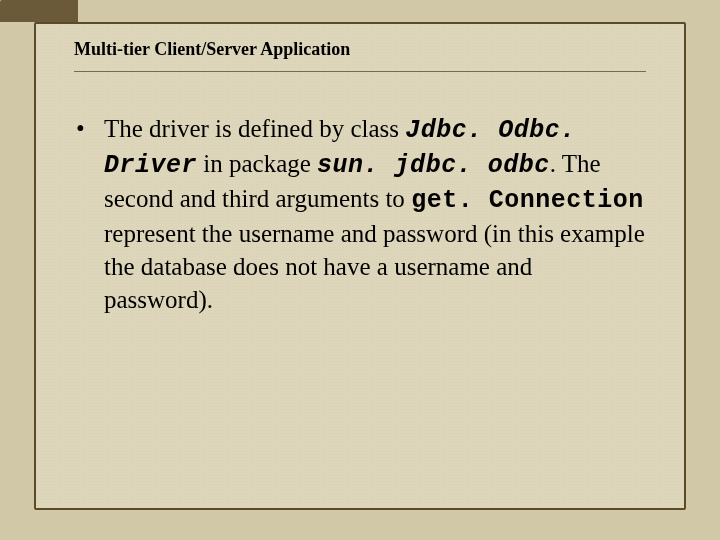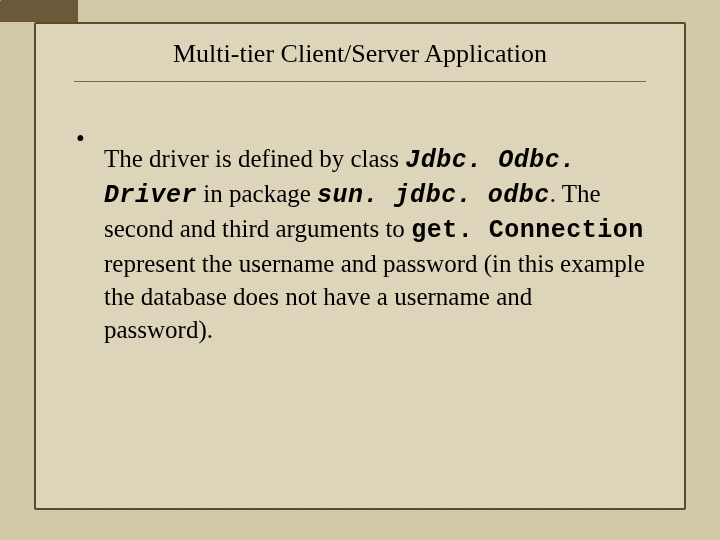--- a/index.html
+++ b/index.html
@@ -38,24 +38,23 @@
   .tab {
     position: absolute;
     top: 0;
     left: 0;
     width: 78px;
     height: 22px;
     background: #6b5a3a;
     border-top-left-radius: 2px;
   }
   .title-block {
-    text-align: center;
     font-family: "Times New Roman", Times, serif;
-    font-weight: normal;
-    font-size: 26px;
+    font-weight: bold;
+    font-size: 18px;
     color: #000;
     line-height: 1.25;
     padding-top: 4px;
     padding-bottom: 10px;
   }
   .rule {
     border: none;
     border-top: 1px solid #7a6a4a;
     margin: 0 0 40px 0;
   }
@@ -69,21 +68,20 @@
     display: flex;
   }
   .bullet {
     width: 28px;
     flex: 0 0 28px;
     text-align: left;
     padding-left: 2px;
   }
   .bullet-text {
     flex: 1;
-    margin-top: 20px;
   }
   .code-italic {
     font-family: "Courier New", Courier, monospace;
     font-weight: bold;
     font-style: italic;
     letter-spacing: 0.5px;
   }
   .code {
     font-family: "Courier New", Courier, monospace;
     font-weight: bold;

